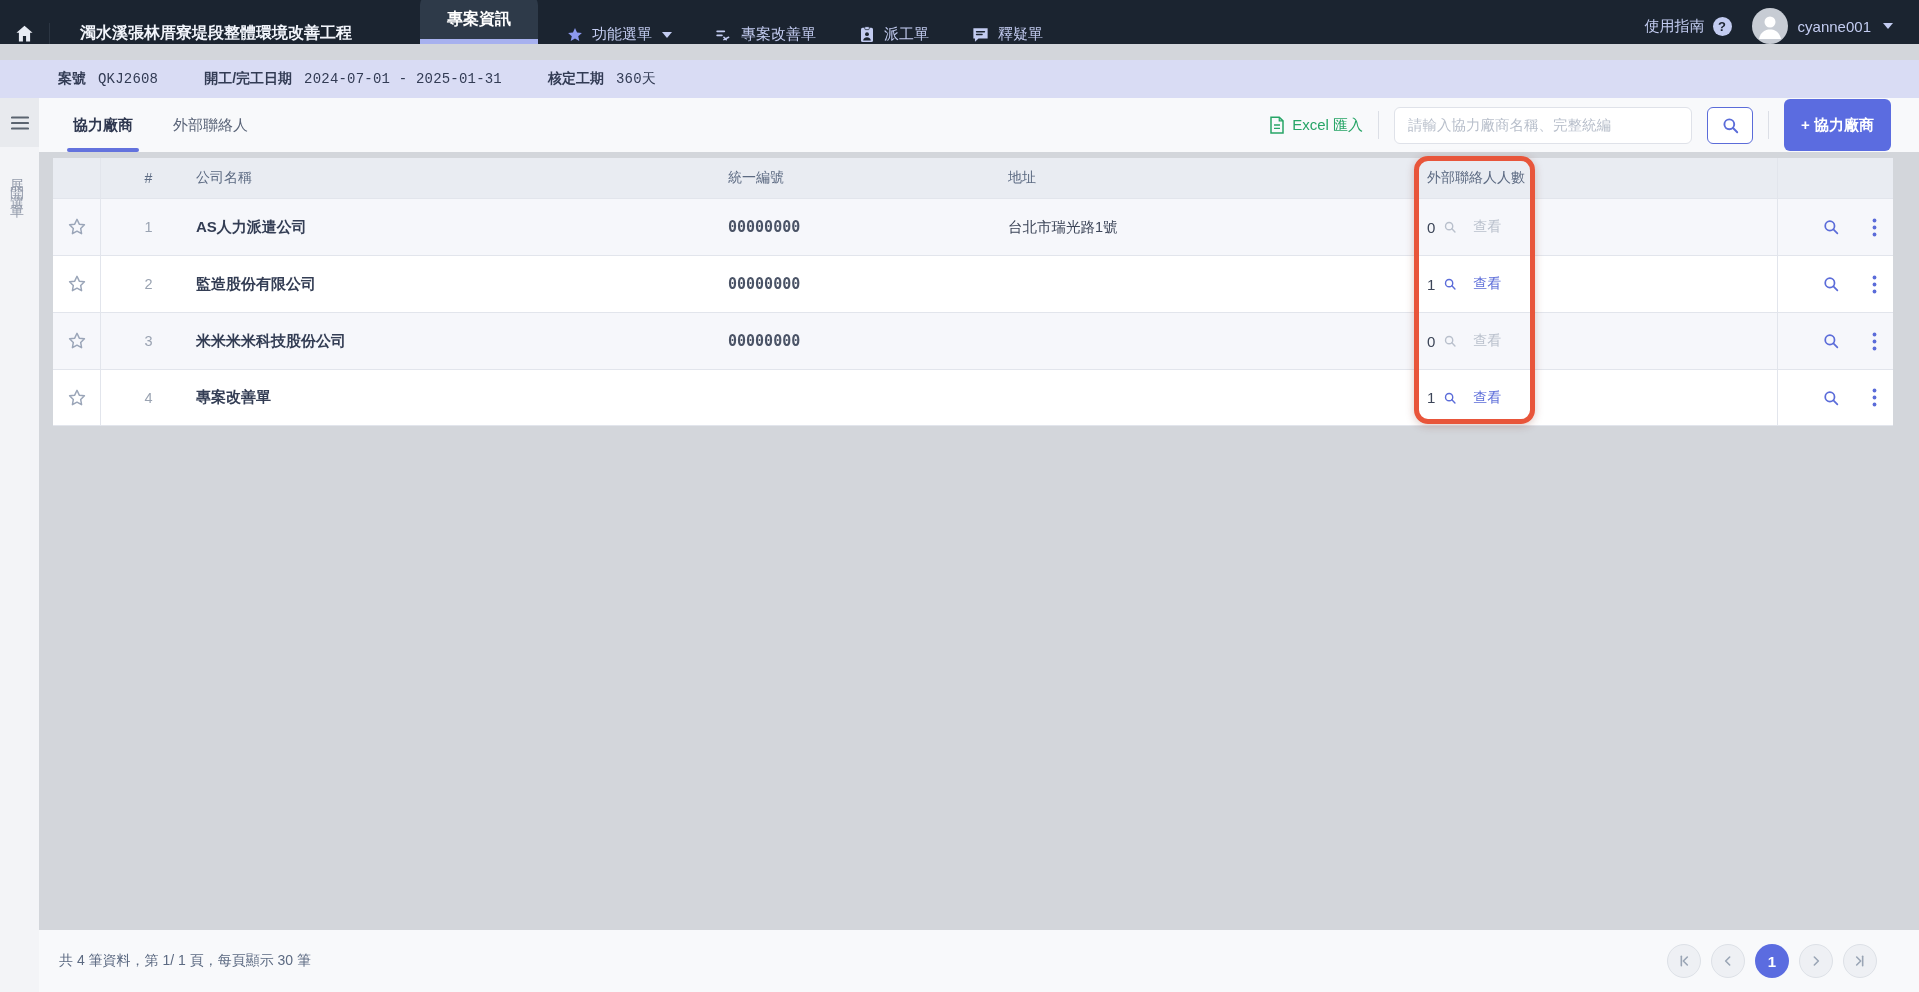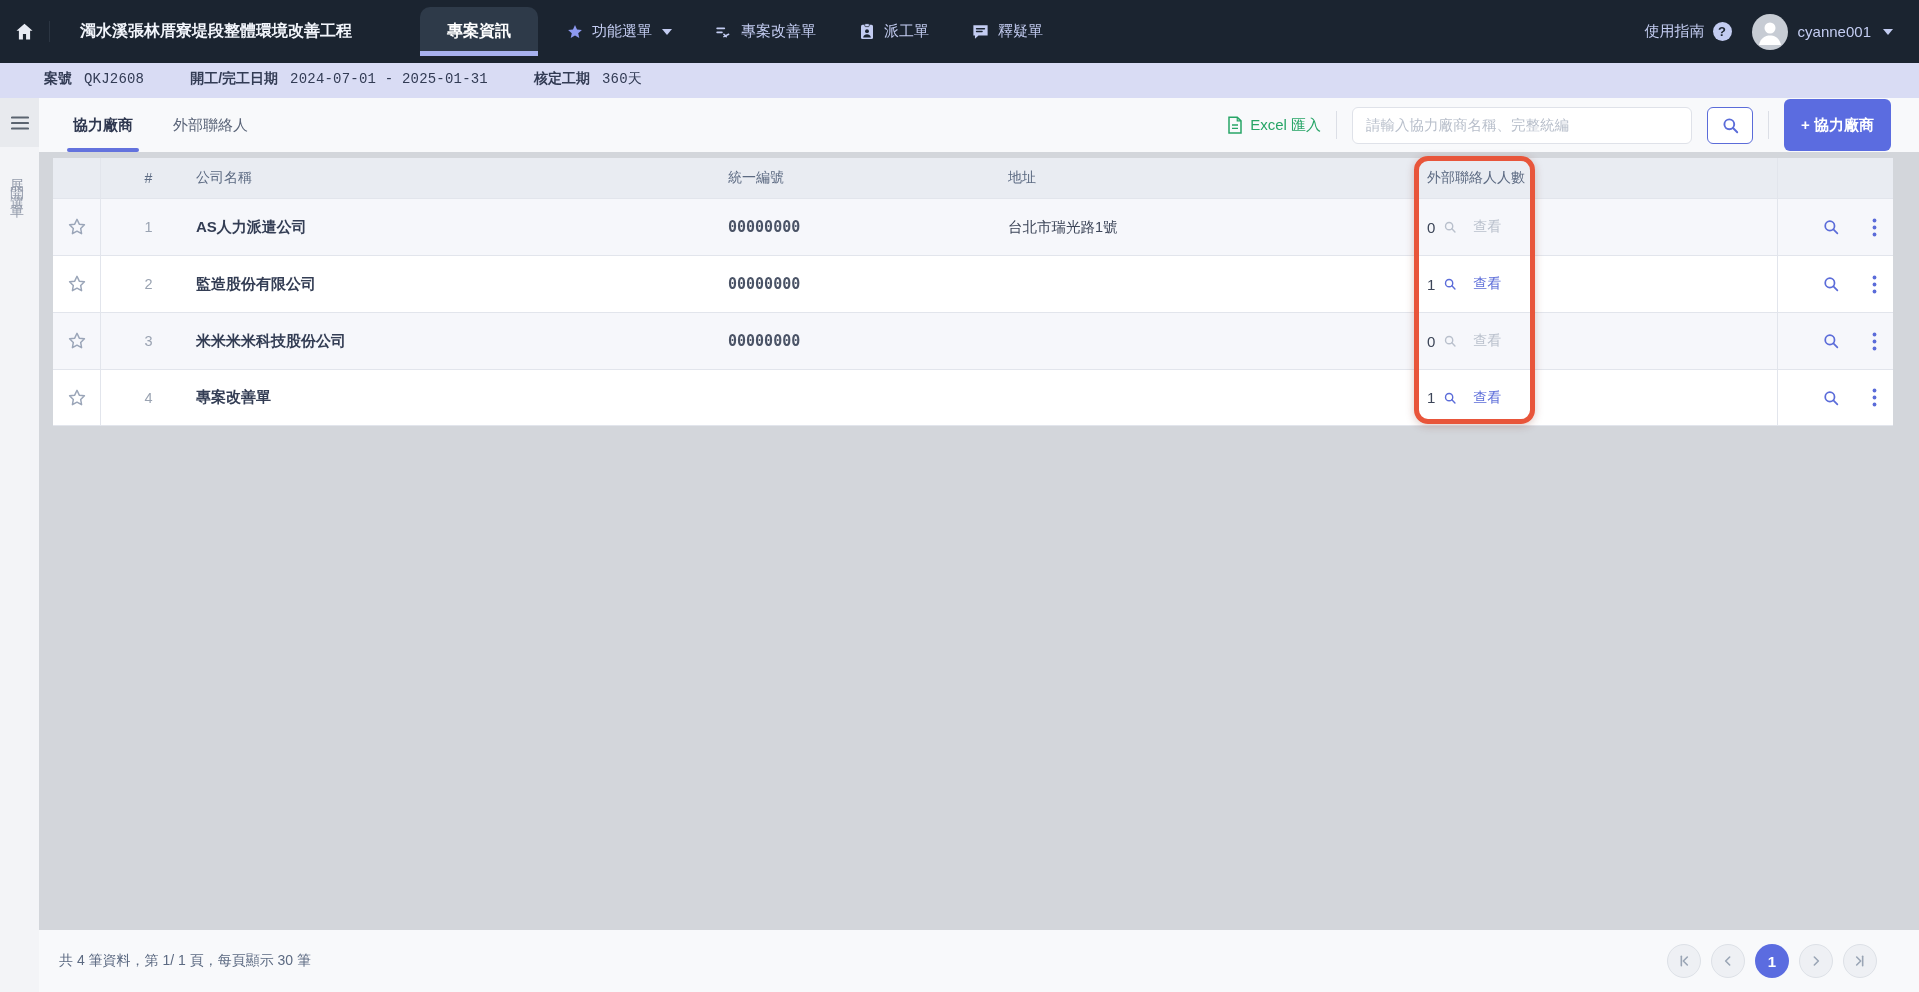--- a/index.html
+++ b/index.html
@@ -3,22 +3,22 @@
 <meta charset="utf-8">
 <style>
   * { margin:0; padding:0; box-sizing:border-box; }
   html,body { width:1919px; height:992px; overflow:hidden; }
   body {
     font-family:"Liberation Sans","DejaVu Sans",sans-serif;
     background:#d3d6db; position:relative; color:#333d54;
   }
 
   
-  .navbar { position:absolute; top:0; left:0; right:0; height:63px;
-    background:#1b2430; display:flex; align-items:center; color:#c3ccf1; z-index:10; }
+  .navbar { position:absolute; top:0; left:0; right:0; height:44px;
+    background:#1b2430; display:flex; align-items:flex-end; color:#c3ccf1; z-index:10; }
   .home-btn { width:50px; display:flex; align-items:center; justify-content:center;
     border-right:1px solid #2b3542; cursor:pointer; }
   .nav-title { display:flex; align-items:center; padding:0 32px 0 30px;
     color:#f2f5fb; font-weight:bold; font-size:16px; white-space:nowrap; }
   .nav-tabs { display:flex; align-items:flex-end;margin-left:36px; }
   .nav-tab-active { position:relative; background:#2e3a49; border-radius:10px 10px 0 0;
     height:49px; display:flex; align-items:center; padding:0 27px; color:#ffffff;
     font-weight:bold; font-size:16px; cursor:pointer; }
   .nav-tab-ink { position:absolute; left:0; right:0; bottom:0; height:5px; background:#a7b1ef; }
   .nav-items { display:flex; align-items:center; gap:42px; margin-left:28px; font-size:15px; }
@@ -28,21 +28,21 @@
   .nav-right { margin-left:auto; display:flex; align-items:center; gap:20px; padding-right:26px; }
   .help-wrap { display:flex; align-items:center; gap:8px; cursor:pointer; font-size:15px; }
   .help-circle { width:19px; height:19px; border-radius:50%; background:#c3ccf1; color:#1b2430;
     font-weight:bold; font-size:13px; display:flex; align-items:center; justify-content:center; }
   .user-wrap { display:flex; align-items:center; gap:10px; cursor:pointer; font-size:15px; }
   .avatar { width:36px; height:36px; border-radius:50%; background:#c7ccd4;
     display:flex; align-items:center; justify-content:center; overflow:hidden; }
 
   
   .infobar { position:absolute; top:60px; left:0; right:0; height:38px; background:#d9dcf4;
-    display:flex; align-items:center; padding-left:44px; gap:46px; font-size:14px; color:#323b54; }
+    display:flex; align-items:center; padding-left:58px; gap:46px; font-size:14px; color:#323b54; }
   .info-item { display:flex; align-items:center; gap:12px; white-space:nowrap; }
   .info-label { font-weight:bold; }
   .info-value { font-family:Liberation Mono, monospace; letter-spacing:.2px;text-align:right; }
 
   
   .left-strip { position:absolute; top:98px; left:0; bottom:0; width:39px; background:#f3f4f7; z-index:5; }
   .hamburger-btn { height:49px; width:39px; background:#e8eaee; display:flex;
     align-items:center; justify-content:center; cursor:pointer; }
   .expand-label { writing-mode:vertical-rl; text-orientation:upright; color:#939bab;
     font-size:14px; letter-spacing:9px; margin:20px auto 0 auto; display:block; width:14px; }
@@ -52,21 +52,21 @@
     display:flex; align-items:center; z-index:4;justify-content:flex-end; }
   .page-tabs { display:flex; height:100%; margin-left:14px; }
   .page-tab { position:relative; height:100%; display:flex; align-items:center;
     padding:0 20px; font-size:15px; color:#5a6478; cursor:pointer; white-space:nowrap; }
   .page-tab.active { color:#2f3850; font-weight:bold; }
   .tab-ink { position:absolute; left:14px; right:14px; bottom:0; height:4px;
     background:#6372dd; border-radius:2px; }
   .toolbar-right { margin-left:auto; display:flex; align-items:center; gap:15px; padding-right:28px; }
   .excel-link { display:flex; align-items:center; gap:7px; color:#27a567; font-size:15px; cursor:pointer; white-space:nowrap; }
   .v-div { width:1px; height:28px; background:#dcdfe6; }
-  .search-box { width:340px; height:37px; background:#fff; border:1px solid #dfe2e9;
+  .search-box { width:298px; height:37px; background:#fff; border:1px solid #dfe2e9;
     border-radius:6px; padding:0 13px; font-size:14.5px; color:#333d54;
     font-family:"Liberation Sans","DejaVu Sans",sans-serif; outline:none; }
   .search-box::placeholder { color:#b8bfcb; }
   .search-btn { width:46px; height:37px; background:#fff; border:1.5px solid #5b6cd9;
     border-radius:6px; display:flex; align-items:center; justify-content:center; cursor:pointer; }
   .add-btn { height:52px; background:#5b6ce0; border:none; border-radius:6px; color:#fff;
     font-weight:bold; font-size:15px; padding:0 17px; cursor:pointer; white-space:nowrap;
     font-family:"Liberation Sans","DejaVu Sans",sans-serif; }
 
   

